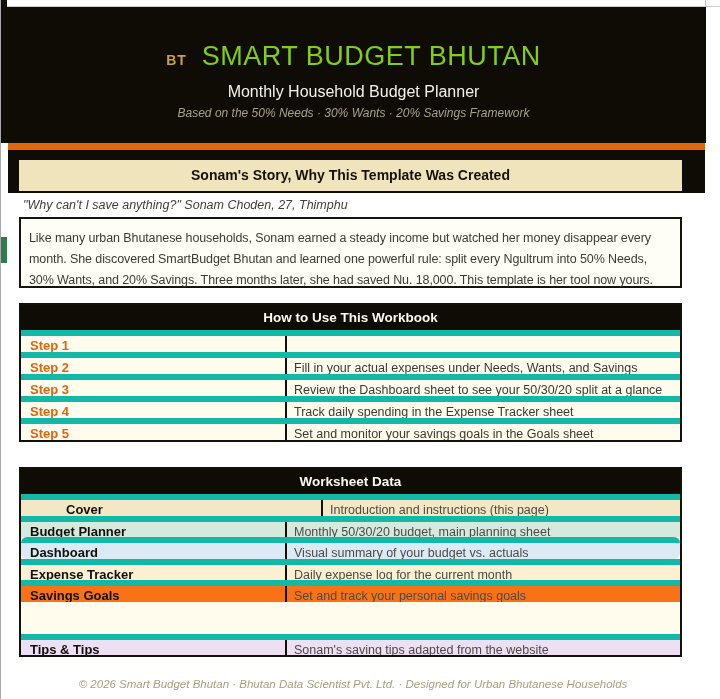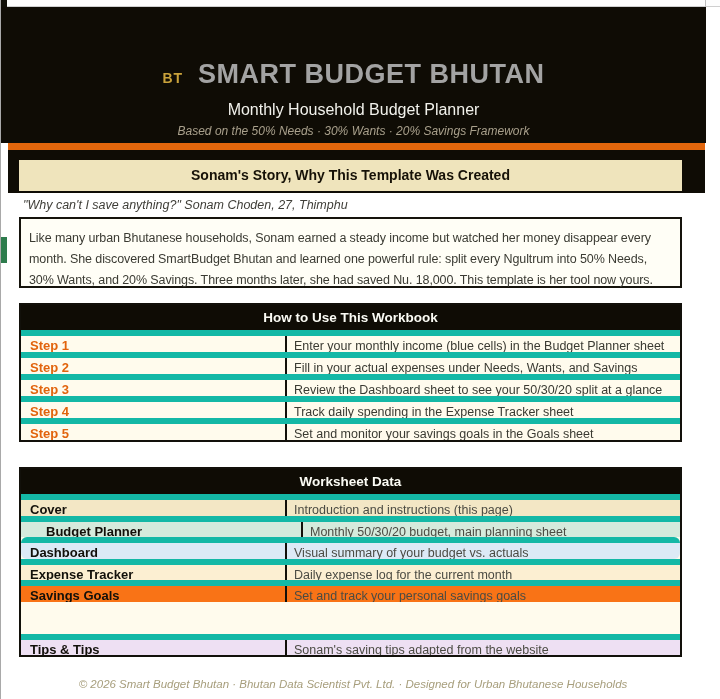--- a/index.html
+++ b/index.html
@@ -12,25 +12,25 @@
   
   .top-strip { position:absolute; left:0; top:0; width:720px; height:7px; background:#fdfdfd; border-bottom:1px solid #cfcfcf; }
   .corner-square { position:absolute; left:0; top:0; width:6px; height:7px; background:#111008; }
   .right-gutter-line { position:absolute; left:704px; top:0; width:1px; height:7px; background:#bdbdbd; }
 
   
   .masthead {
     position:absolute; left:0; top:7px; width:705px; height:136px;
     background:#0f0c05; color:#efefe9;
     display:flex; flex-direction:column; align-items:center; justify-content:flex-start;
-    padding-top:52px;
+    padding-top:34px;
   }
   .title-row { display:flex; align-items:baseline; gap:15px; }
   .logo-bt { font-size:14px; font-weight:bold; color:#c9a23b; letter-spacing:1px; }
-  .main-title { font-size:27px; font-weight:bold; color:#a3a3a3; letter-spacing:0.5px; }
+  .main-title { font-size:27px; font-weight:normal; color:#84cc16; letter-spacing:0.5px; }
   .subtitle { margin-top:11px; font-size:16px; color:#f2f2ec; }
   .tagline { margin-top:5px; font-size:12px; font-style:italic; color:#a9a08c; }
 
   .orange-bar { position:absolute; left:7px; top:143px; width:697px; height:7px; background:#e2660c; }
   .story-black-band { position:absolute; left:7px; top:150px; width:697px; height:43px; background:#0f0c05; }
 
   .story-header {
     position:absolute; left:18px; top:160px; width:663px; height:31px;
     background:#efe4bc; color:#161107; font-weight:bold; font-size:14px;
     text-align:center; line-height:31px;
@@ -97,21 +97,20 @@
 
   <div class="story-header">Sonam's Story, Why This Template Was Created</div>
   <div class="quote-line">"Why can't I save anything?" Sonam Choden, 27, Thimphu</div>
   <div class="story-box">Like many urban Bhutanese households, Sonam earned a steady income but watched her money disappear every month. She discovered SmartBudget Bhutan and learned one powerful rule: split every Ngultrum into 50% Needs, 30% Wants, and 20% Savings. Three months later, she had saved Nu. 18,000. This template is her tool now yours.</div>
   <div class="green-cell"></div>
 
   <div class="sheet-table howto-table">
     <div class="tbl-header">How to Use This Workbook</div>
     <div class="tbl-row">
       <div class="cell-left">Step 1</div>
-      <div class="cell-right">Enter your monthly income (blue cells) in the Budget Planner sheet</div>
     </div>
     <div class="tbl-row">
       <div class="cell-left">Step 2</div>
       <div class="cell-right">Fill in your actual expenses under Needs, Wants, and Savings</div>
     </div>
     <div class="tbl-row">
       <div class="cell-left">Step 3</div>
       <div class="cell-right">Review the Dashboard sheet to see your 50/30/20 split at a glance</div>
     </div>
     <div class="tbl-row">
@@ -119,25 +118,25 @@
       <div class="cell-right">Track daily spending in the Expense Tracker sheet</div>
     </div>
     <div class="tbl-row">
       <div class="cell-left">Step 5</div>
       <div class="cell-right">Set and monitor your savings goals in the Goals sheet</div>
     </div>
   </div>
 
   <div class="sheet-table guide-table">
     <div class="tbl-header">Worksheet Data</div>
-    <div class="tbl-row" style="background-color: rgb(243, 231, 197);">
+    <div class="tbl-row" style="background-color: rgb(243, 231, 197); padding-left: 36px;">
       <div class="cell-left">Cover</div>
       <div class="cell-right">Introduction and instructions (this page)</div>
     </div>
-    <div class="tbl-row" style="background-color: rgb(213, 234, 220); padding-left: 16px;">
+    <div class="tbl-row" style="background-color: rgb(213, 234, 220);">
       <div class="cell-left">Budget Planner</div>
       <div class="cell-right">Monthly 50/30/20 budget, main planning sheet</div>
     </div>
     <div class="tbl-row" style="background-color: rgb(220, 234, 246); border-radius: 6px;">
       <div class="cell-left">Dashboard</div>
       <div class="cell-right">Visual summary of your budget vs. actuals</div>
     </div>
     <div class="tbl-row" style="background-color: rgb(252, 239, 210);">
       <div class="cell-left">Expense Tracker</div>
       <div class="cell-right">Daily expense log for the current month</div>

